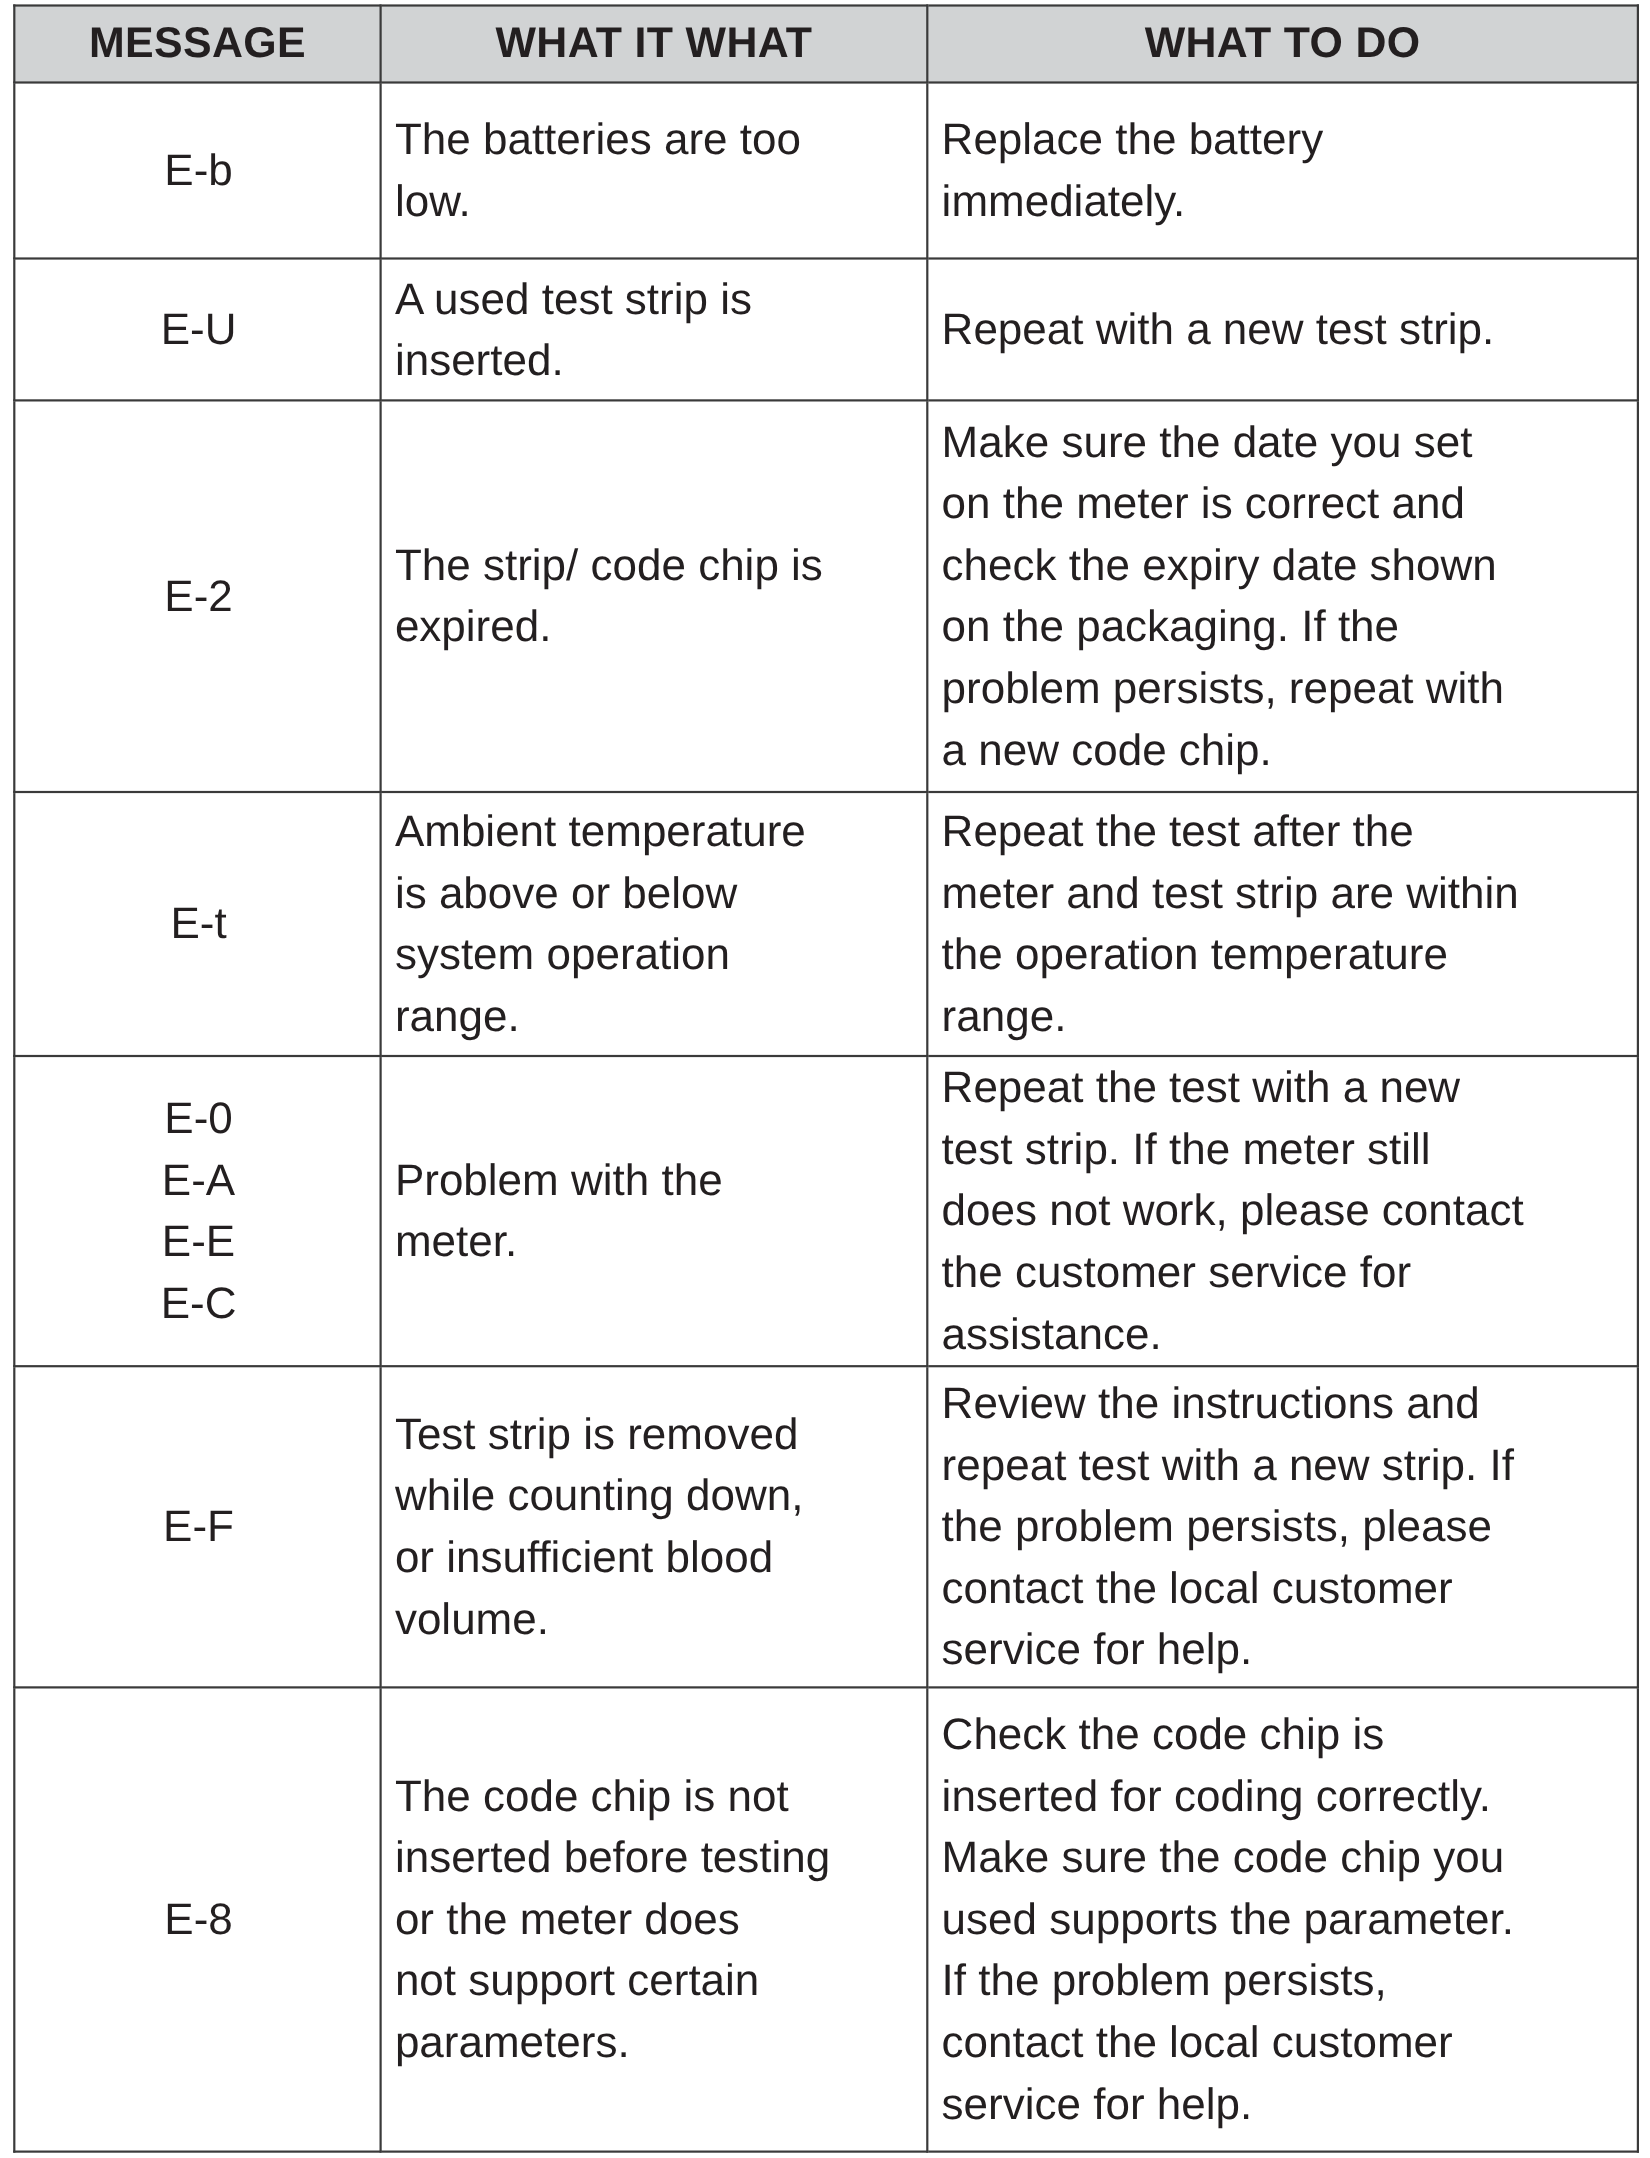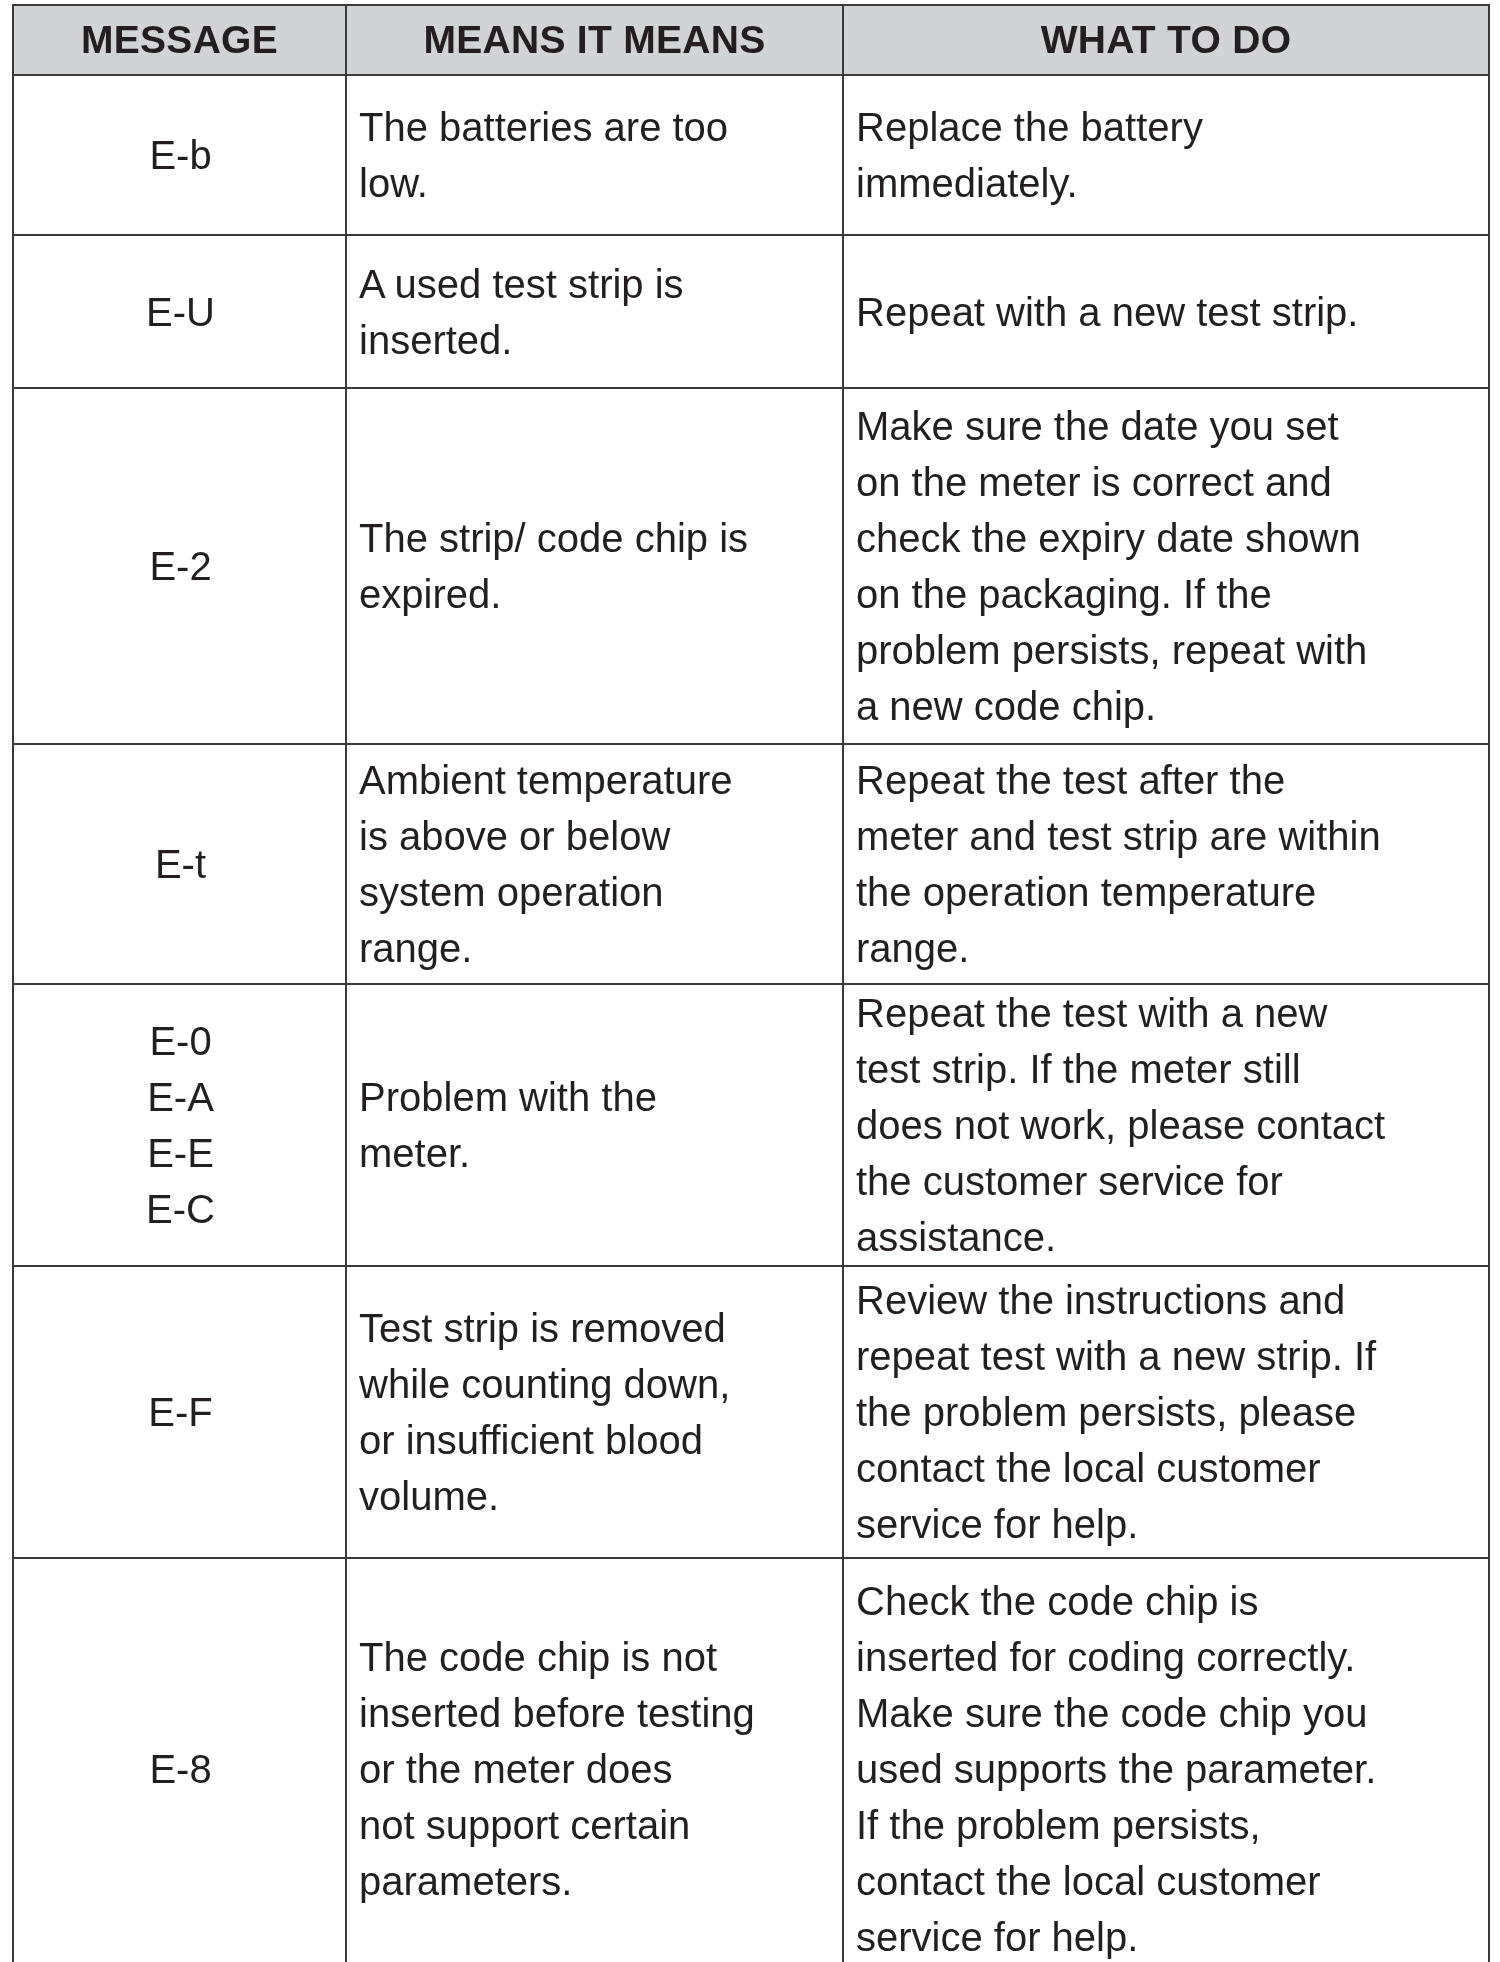--- a/index.html
+++ b/index.html
@@ -16,33 +16,33 @@
 
 <table>
   <colgroup>
       <col style="width:333px">
       <col style="width:497px">
       <col style="width:646px">
     </colgroup>
   <thead>
     <tr>
       <th>MESSAGE</th>
-      <th>MEANS IT MEANS</th>
+      <th>WHAT IT WHAT</th>
       <th>WHAT TO DO</th>
     </tr>
   </thead>
   <tbody>
     <tr style="height:160px">
       <td class="code line">E-b</td>
       <td class="line">The batteries are too
 low.</td>
       <td class="line">Replace the battery
 immediately.</td>
     </tr>
-    <tr style="height:153px">
+    <tr style="height:129px">
       <td class="code line">E-U</td>
       <td class="line">A used test strip is
 inserted.</td>
       <td class="line">Repeat with a new test strip.</td>
     </tr>
     <tr style="height:356px">
       <td class="code line">E-2</td>
       <td class="line">The strip/ code chip is
 expired.</td>
       <td class="line">Make sure the date you set

